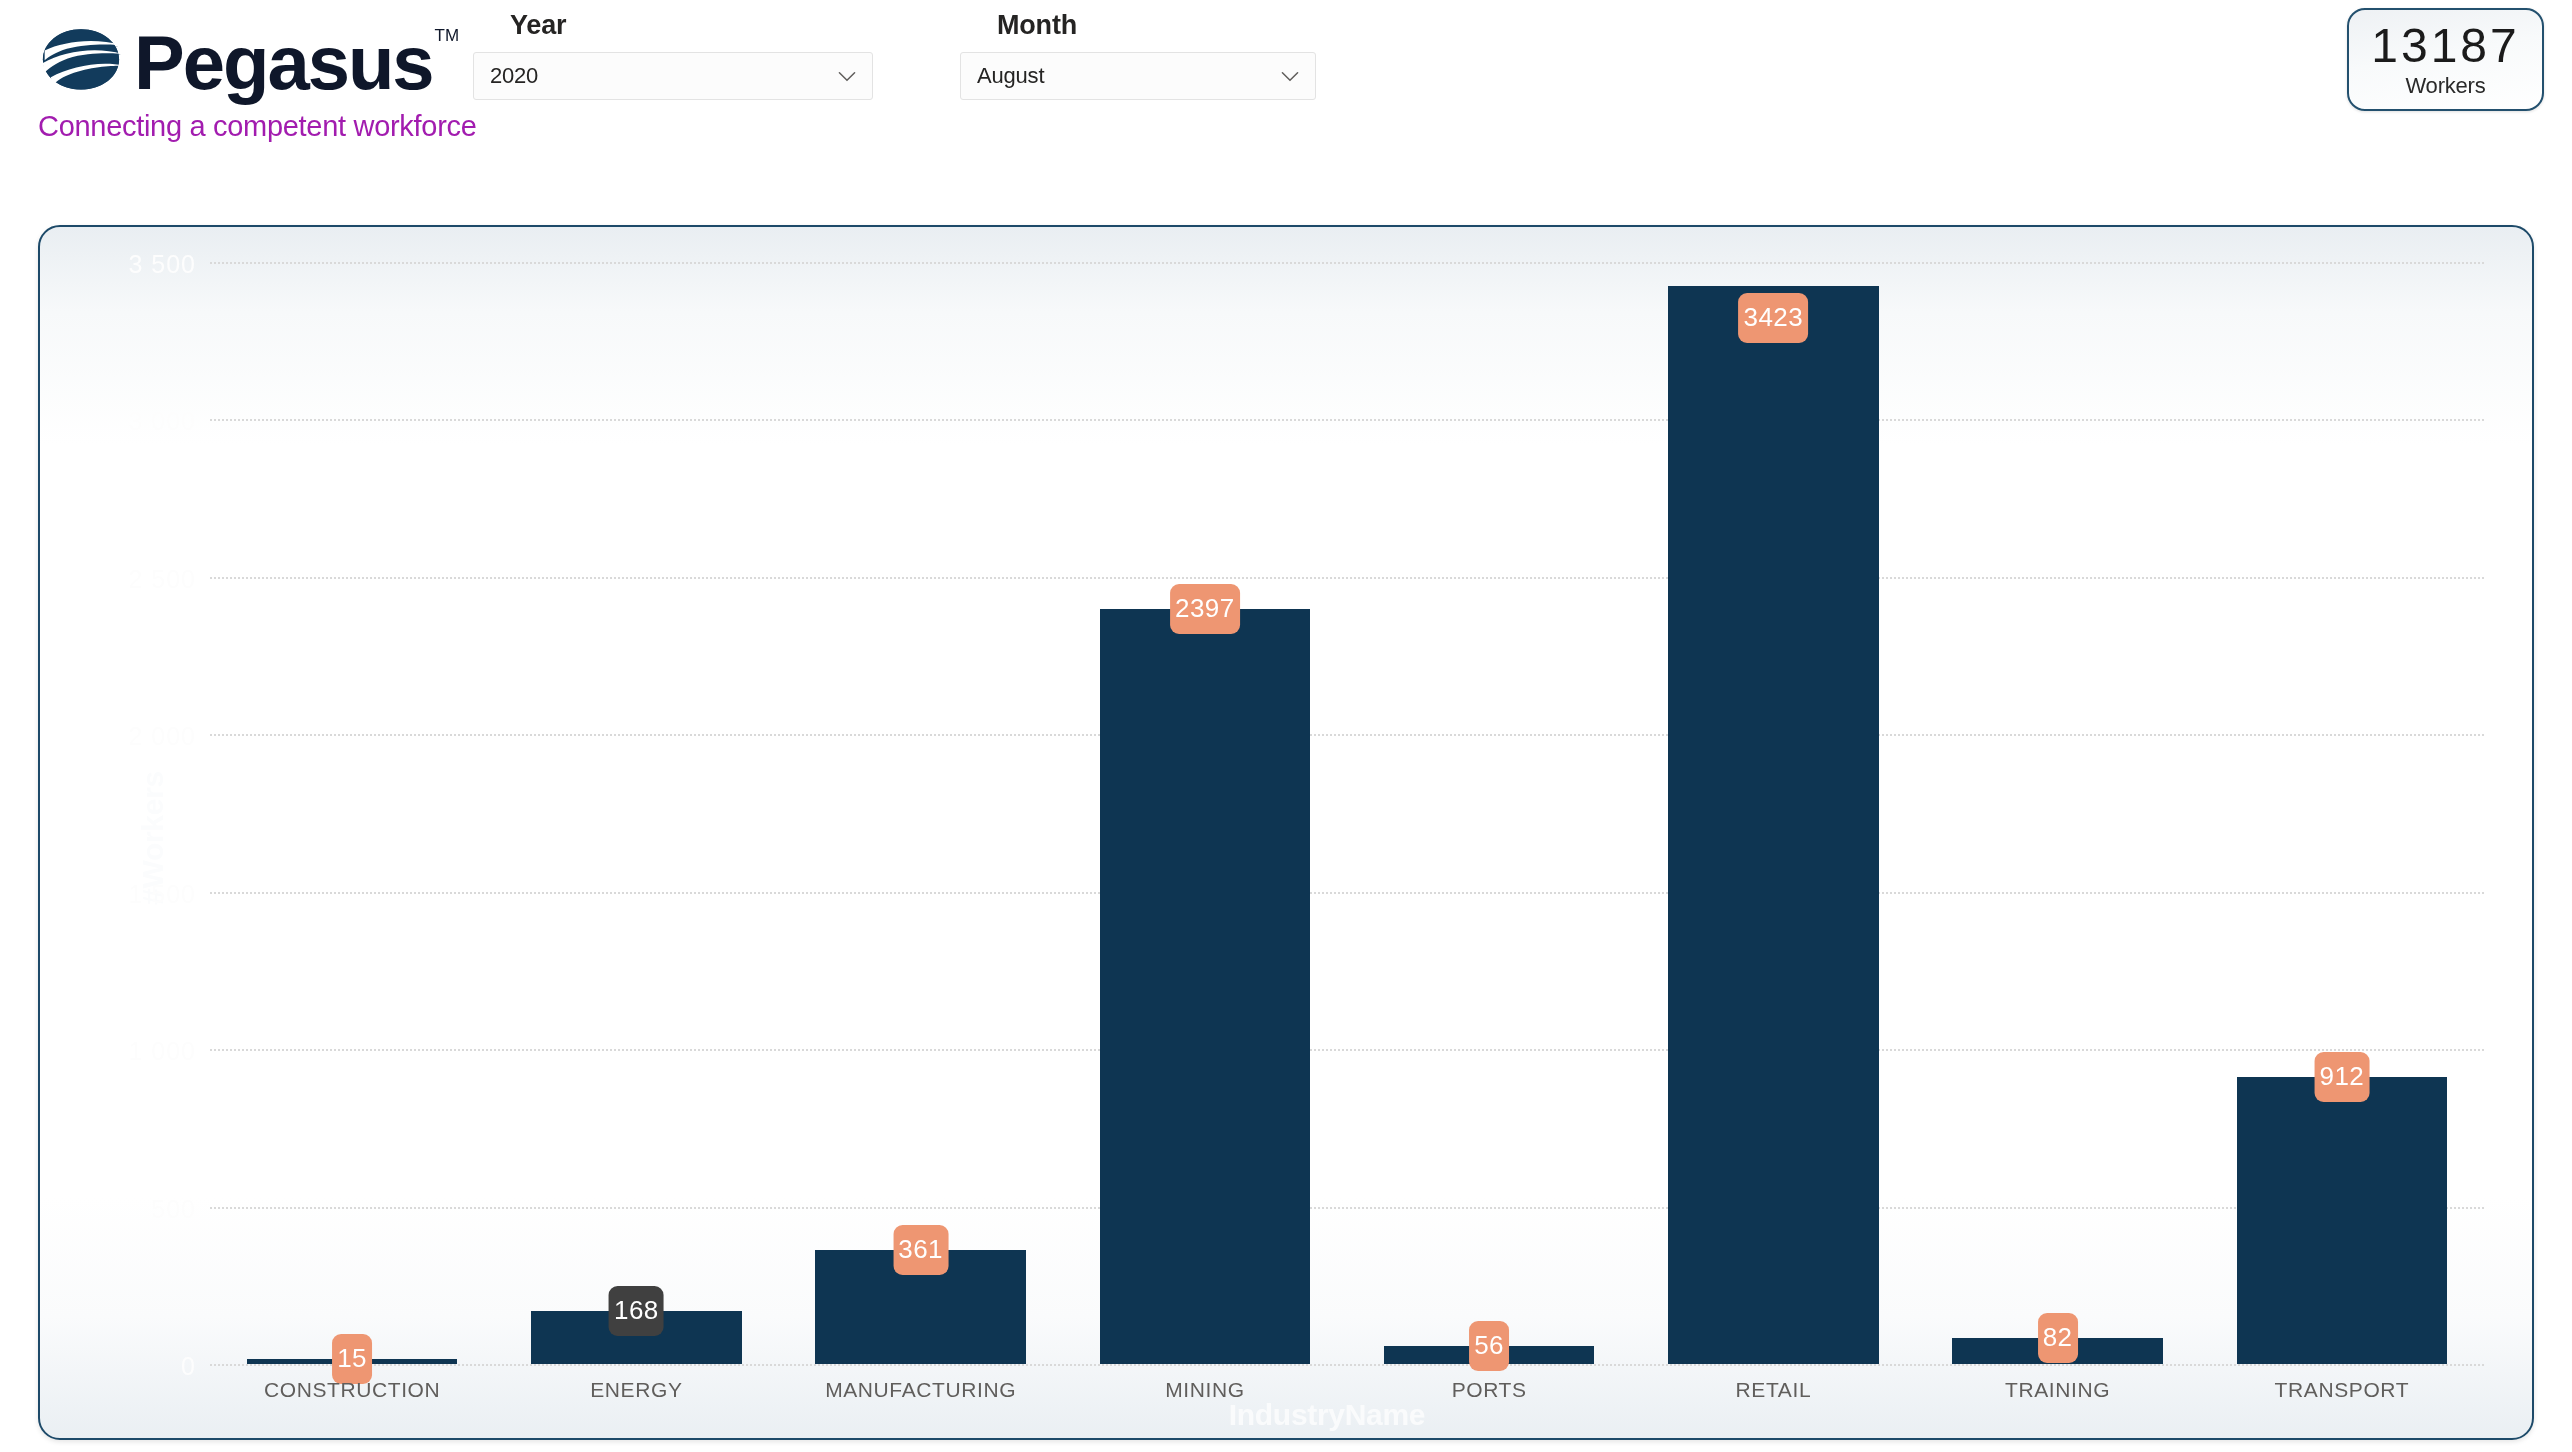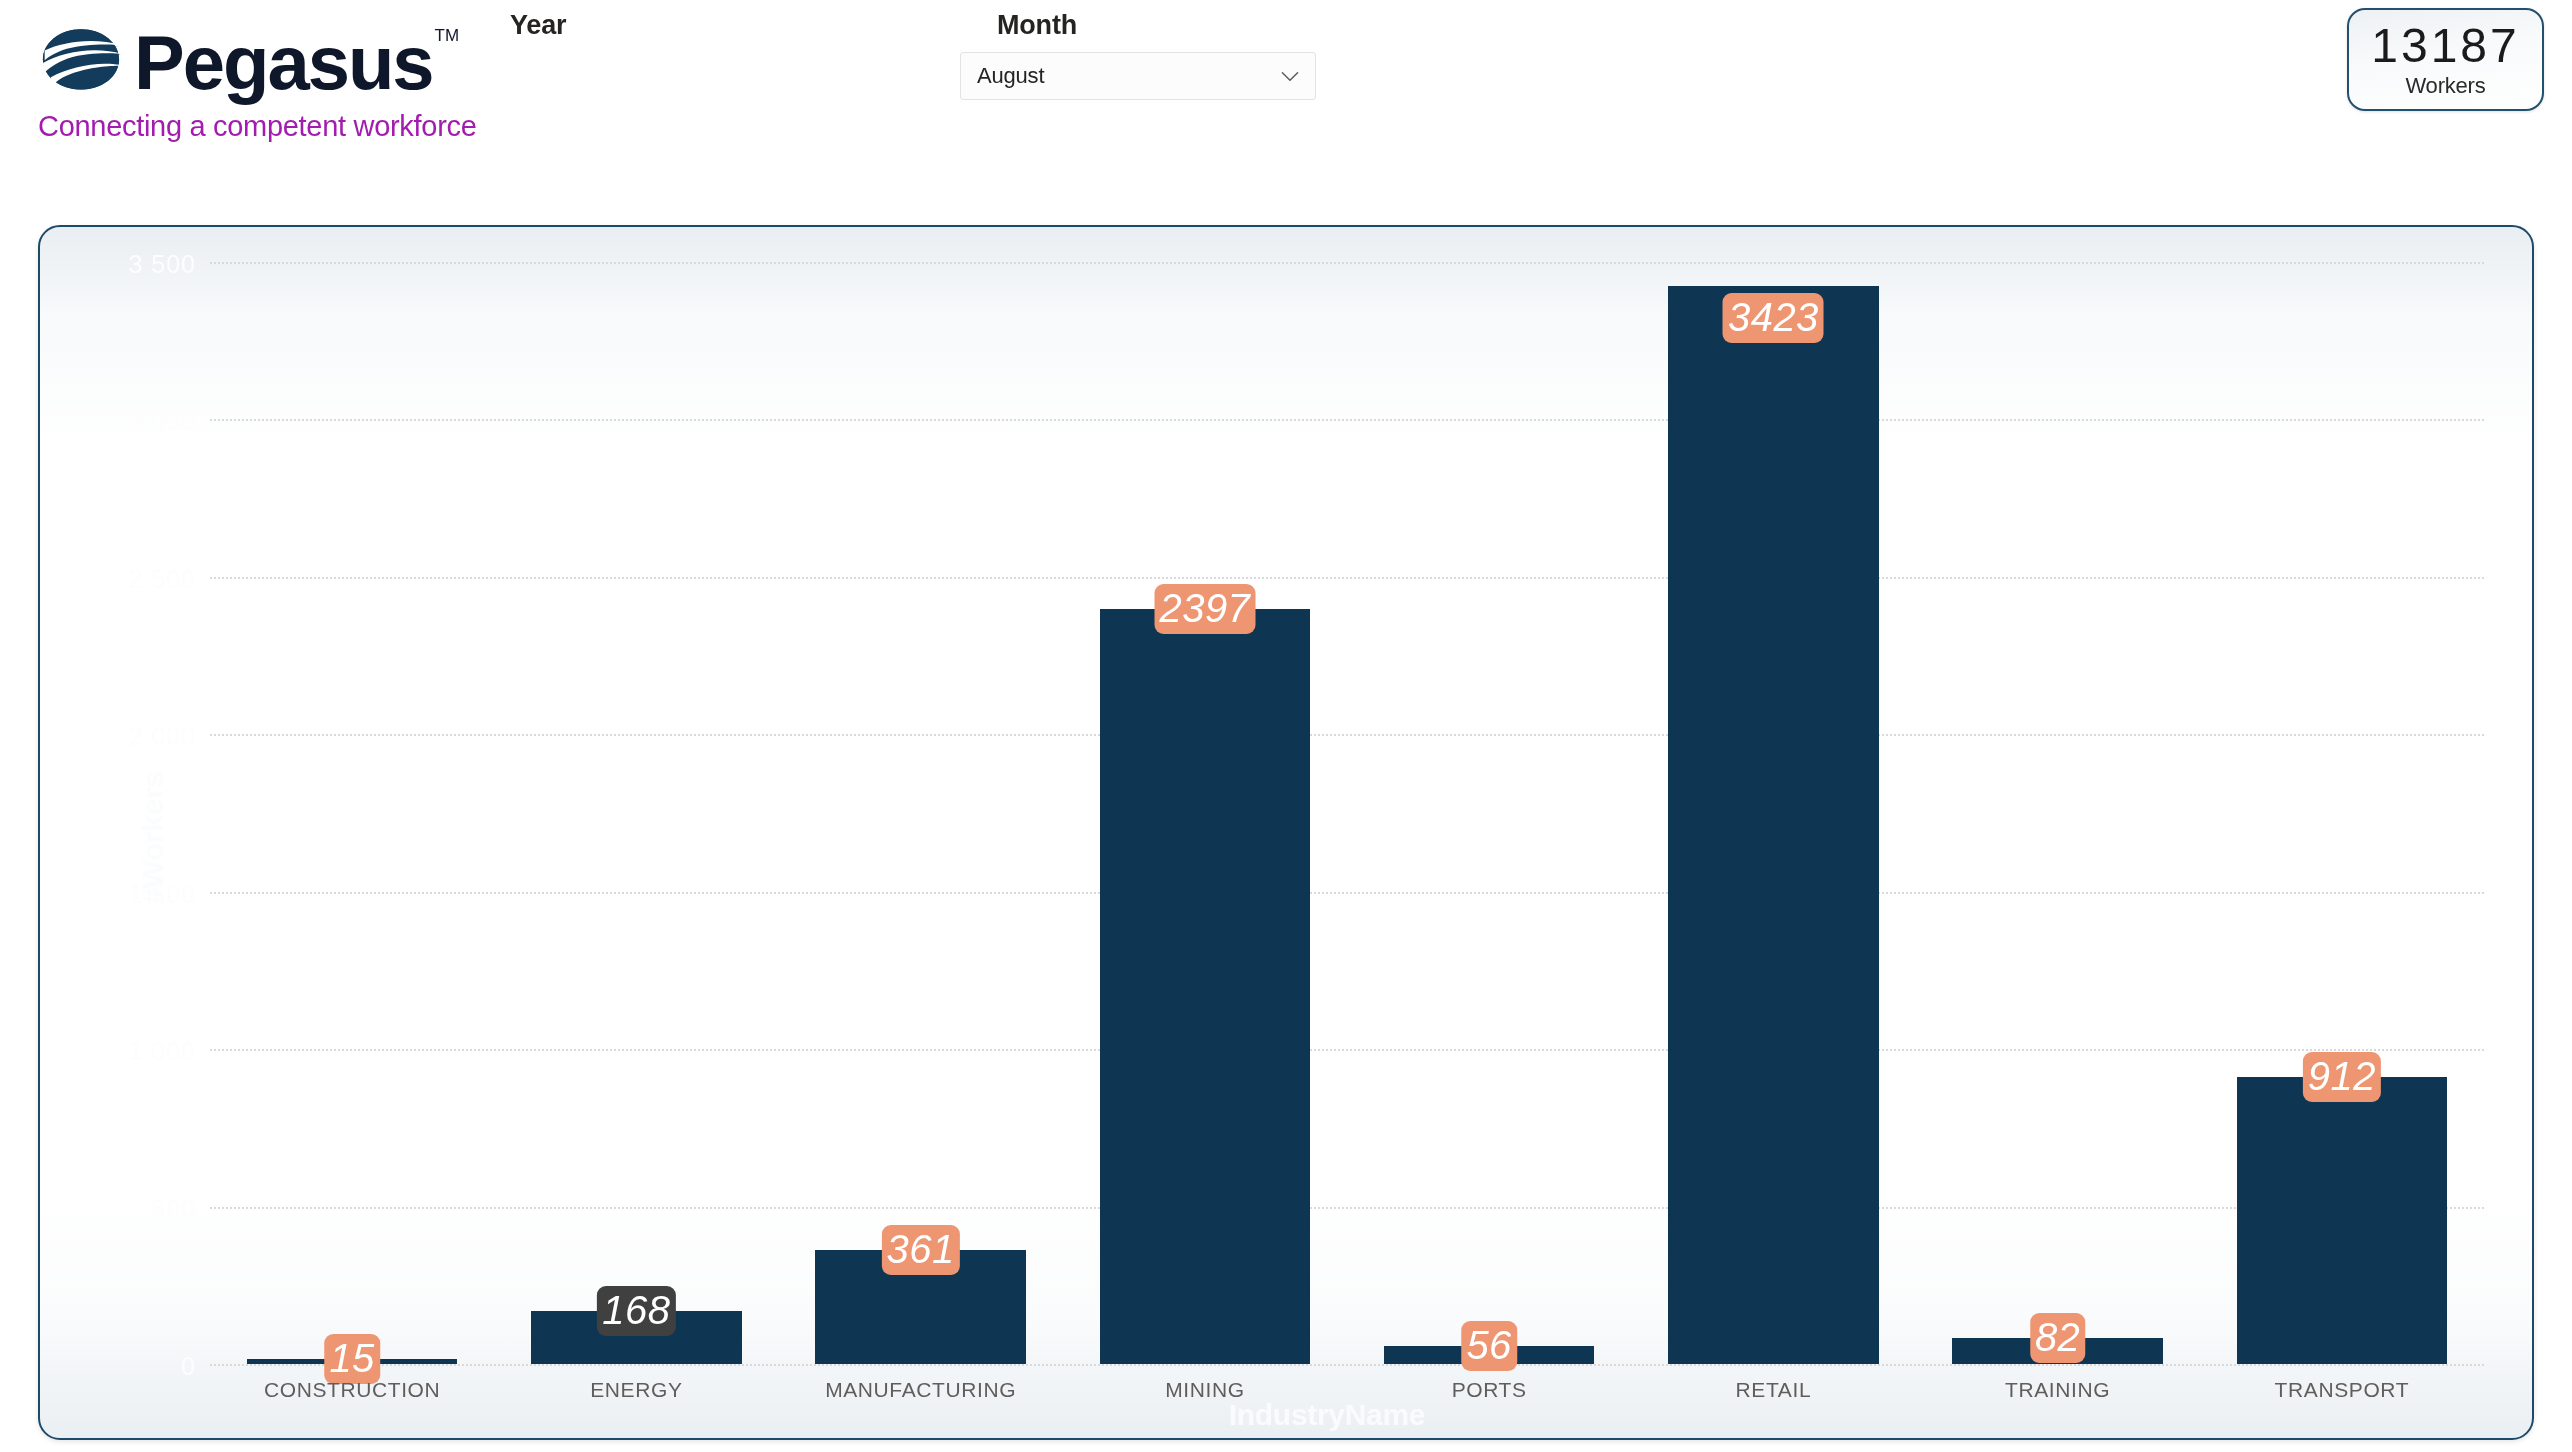--- a/index.html
+++ b/index.html
@@ -111,23 +111,23 @@
   }
   .bar-slot {
     flex: 1 1 0; height: 100%;
     position: relative; display: flex;
     align-items: flex-end; justify-content: center;
   }
   .bar { width: 74%; background: #0E3552; position: relative; }
   .bar-label {
     position: absolute; left: 50%; transform: translate(-50%, -50%);
     background: #EE9672; color: #ffffff;
-    font-size: 40px; line-height: 30px;
+    font-size: 26px; line-height: 30px;
     padding: 9px 5px 11px; border-radius: 9px;
-    white-space: nowrap; letter-spacing: 0.5px; font-style: italic;
+    white-space: nowrap; letter-spacing: 0.5px;
   }
   .cat-label {
     position: absolute; left: 0; right: 0; top: calc(100% + 14px);
     text-align: center; font-size: 21px; color: #605E5C;
     letter-spacing: 0.6px; white-space: nowrap;
   }
 </style>
 </head>
 <body>
 
@@ -152,20 +152,28 @@
         </svg>
       </span>
       <span class="logo-word">Pegasus</span>
       <span class="logo-tm">TM</span>
     </div>
     <div class="logo-tag">Connecting a competent workforce</div>
   </div>
 
   <div class="filter" style="left:473px; width:400px;">
     <div class="filter-label">Year</div>
+    <div class="slicer">
+      <span class="slicer-value">2020</span>
+      <span class="chev">
+        <svg viewBox="0 0 24 24" width="26" height="26" fill="none" stroke="#605E5C" stroke-width="1.4" stroke-linecap="round" stroke-linejoin="round">
+          <polyline points="5,9 12,16 19,9"></polyline>
+        </svg>
+      </span>
+    </div>
   </div>
 
   <div class="filter" style="left:960px; width:356px;">
     <div class="filter-label">Month</div>
     <div class="slicer">
       <span class="slicer-value">August</span>
       <span class="chev">
         <svg viewBox="0 0 24 24" width="26" height="26" fill="none" stroke="#605E5C" stroke-width="1.4" stroke-linecap="round" stroke-linejoin="round">
           <polyline points="5,9 12,16 19,9"></polyline>
         </svg>

